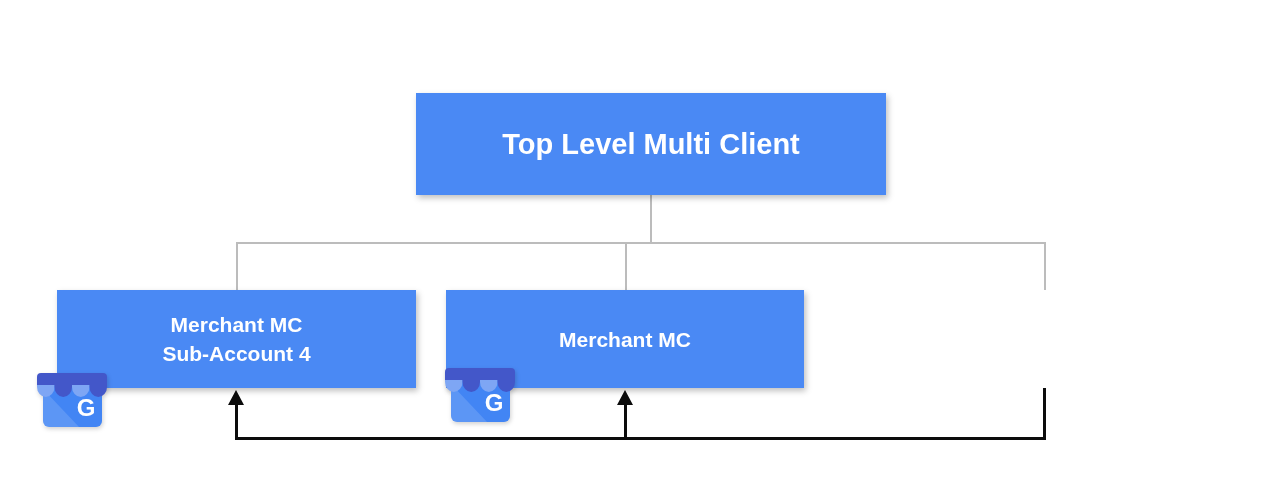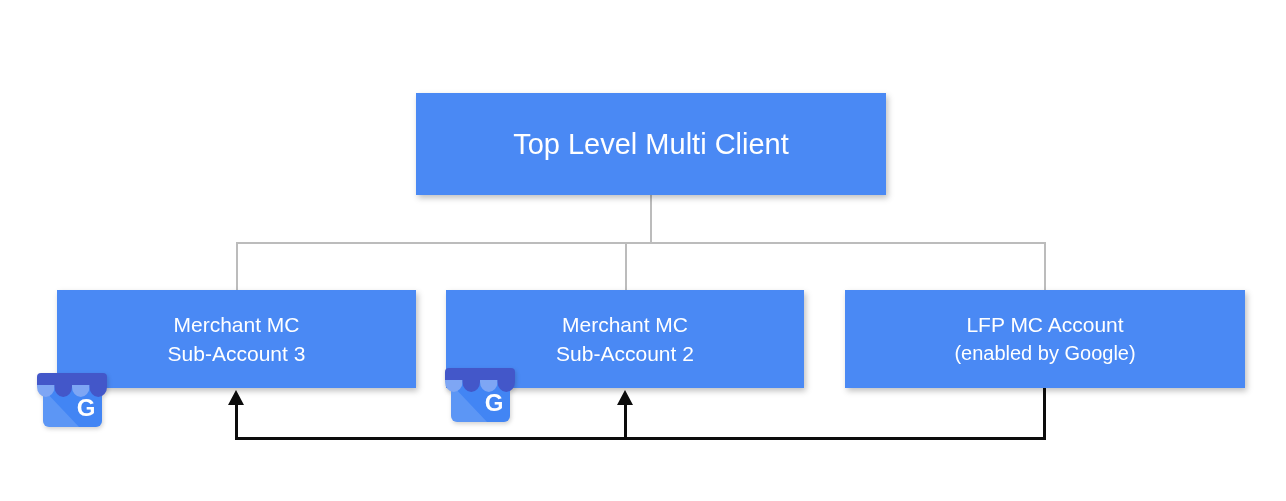--- a/index.html
+++ b/index.html
@@ -12,21 +12,21 @@
   }
   .node{
     position:absolute;
     background:var(--box-blue,#4a89f4);
     color:#ffffff;
     display:flex;flex-direction:column;
     align-items:center;justify-content:center;
     text-align:center;
     box-shadow:2px 3px 6px rgba(0,0,0,0.25);
   }
-  .node .l1,.node .l2{white-space:nowrap;}
+  .node .l1,.node .l2{white-space:nowrap;font-weight:bold;}
   #top-box{left:416px;top:93px;width:470px;height:102px;font-size:29px;line-height:40px;}
   #sub1-box{left:57px;top:290px;width:359px;height:98px;font-size:21px;line-height:29px;}
   #sub2-box{left:446px;top:290px;width:358px;height:98px;font-size:21px;line-height:29px;}
   #lfp-box{left:845px;top:290px;width:400px;height:98px;font-size:21px;line-height:29px;}
   #lfp-box .l2{font-size:20px;}
   .gray-line{position:absolute;background:#bcbcbc;}
   .black-line{position:absolute;background:#0c0c0c;}
   .arrow-head{
     position:absolute;width:0;height:0;
     border-left:8px solid transparent;
@@ -52,32 +52,27 @@
   <div class="arrow-head" style="left:228px;top:390px;"></div>
   <div class="black-line" style="left:624px;top:403px;width:3px;height:37px;"></div>
   <div class="arrow-head" style="left:617px;top:390px;"></div>
 
   <div class="node" id="top-box">
     <div class="l1">Top Level Multi Client</div>
   </div>
 
   <div class="node" id="sub1-box">
     <div class="l1">Merchant MC</div>
-    <div class="l2">Sub-Account 3</div>
+    <div class="l2">Sub-Account 4</div>
   </div>
 
   <div class="node" id="sub2-box">
     <div class="l1">Merchant MC</div>
-    <div class="l2">Sub-Account 2</div>
   </div>
 
-  <div class="node" id="lfp-box">
-    <div class="l1">LFP MC Account</div>
-    <div class="l2">(enabled by Google)</div>
-  </div>
 
   <svg class="gmb-icon" style="left:37px;top:367px;" width="70" height="66" viewBox="0 0 70 66">
     <rect x="6" y="16" width="59" height="44" rx="6" fill="#4285f4"></rect>
     <polygon points="6,22 42,60 6,60" fill="#ffffff" opacity="0.14"></polygon>
     <text x="49" y="49" text-anchor="middle" font-family="Liberation Sans, sans-serif" font-weight="bold" font-size="24" fill="#ffffff">G</text>
     <path d="M4,6 h62 a4,4 0 0 1 4,4 v8 H0 v-8 a4,4 0 0 1 4,-4 z" fill="#4357c9"></path>
     <path d="M0,18 h17.5 v2 a8.75,10 0 0 1 -17.5,0 z" fill="#7ea6f4"></path>
     <path d="M17.5,18 h17.5 v2 a8.75,10 0 0 1 -17.5,0 z" fill="#4357c9"></path>
     <path d="M35,18 h17.5 v2 a8.75,10 0 0 1 -17.5,0 z" fill="#7ea6f4"></path>
     <path d="M52.5,18 h17.5 v2 a8.75,10 0 0 1 -17.5,0 z" fill="#4357c9"></path>

